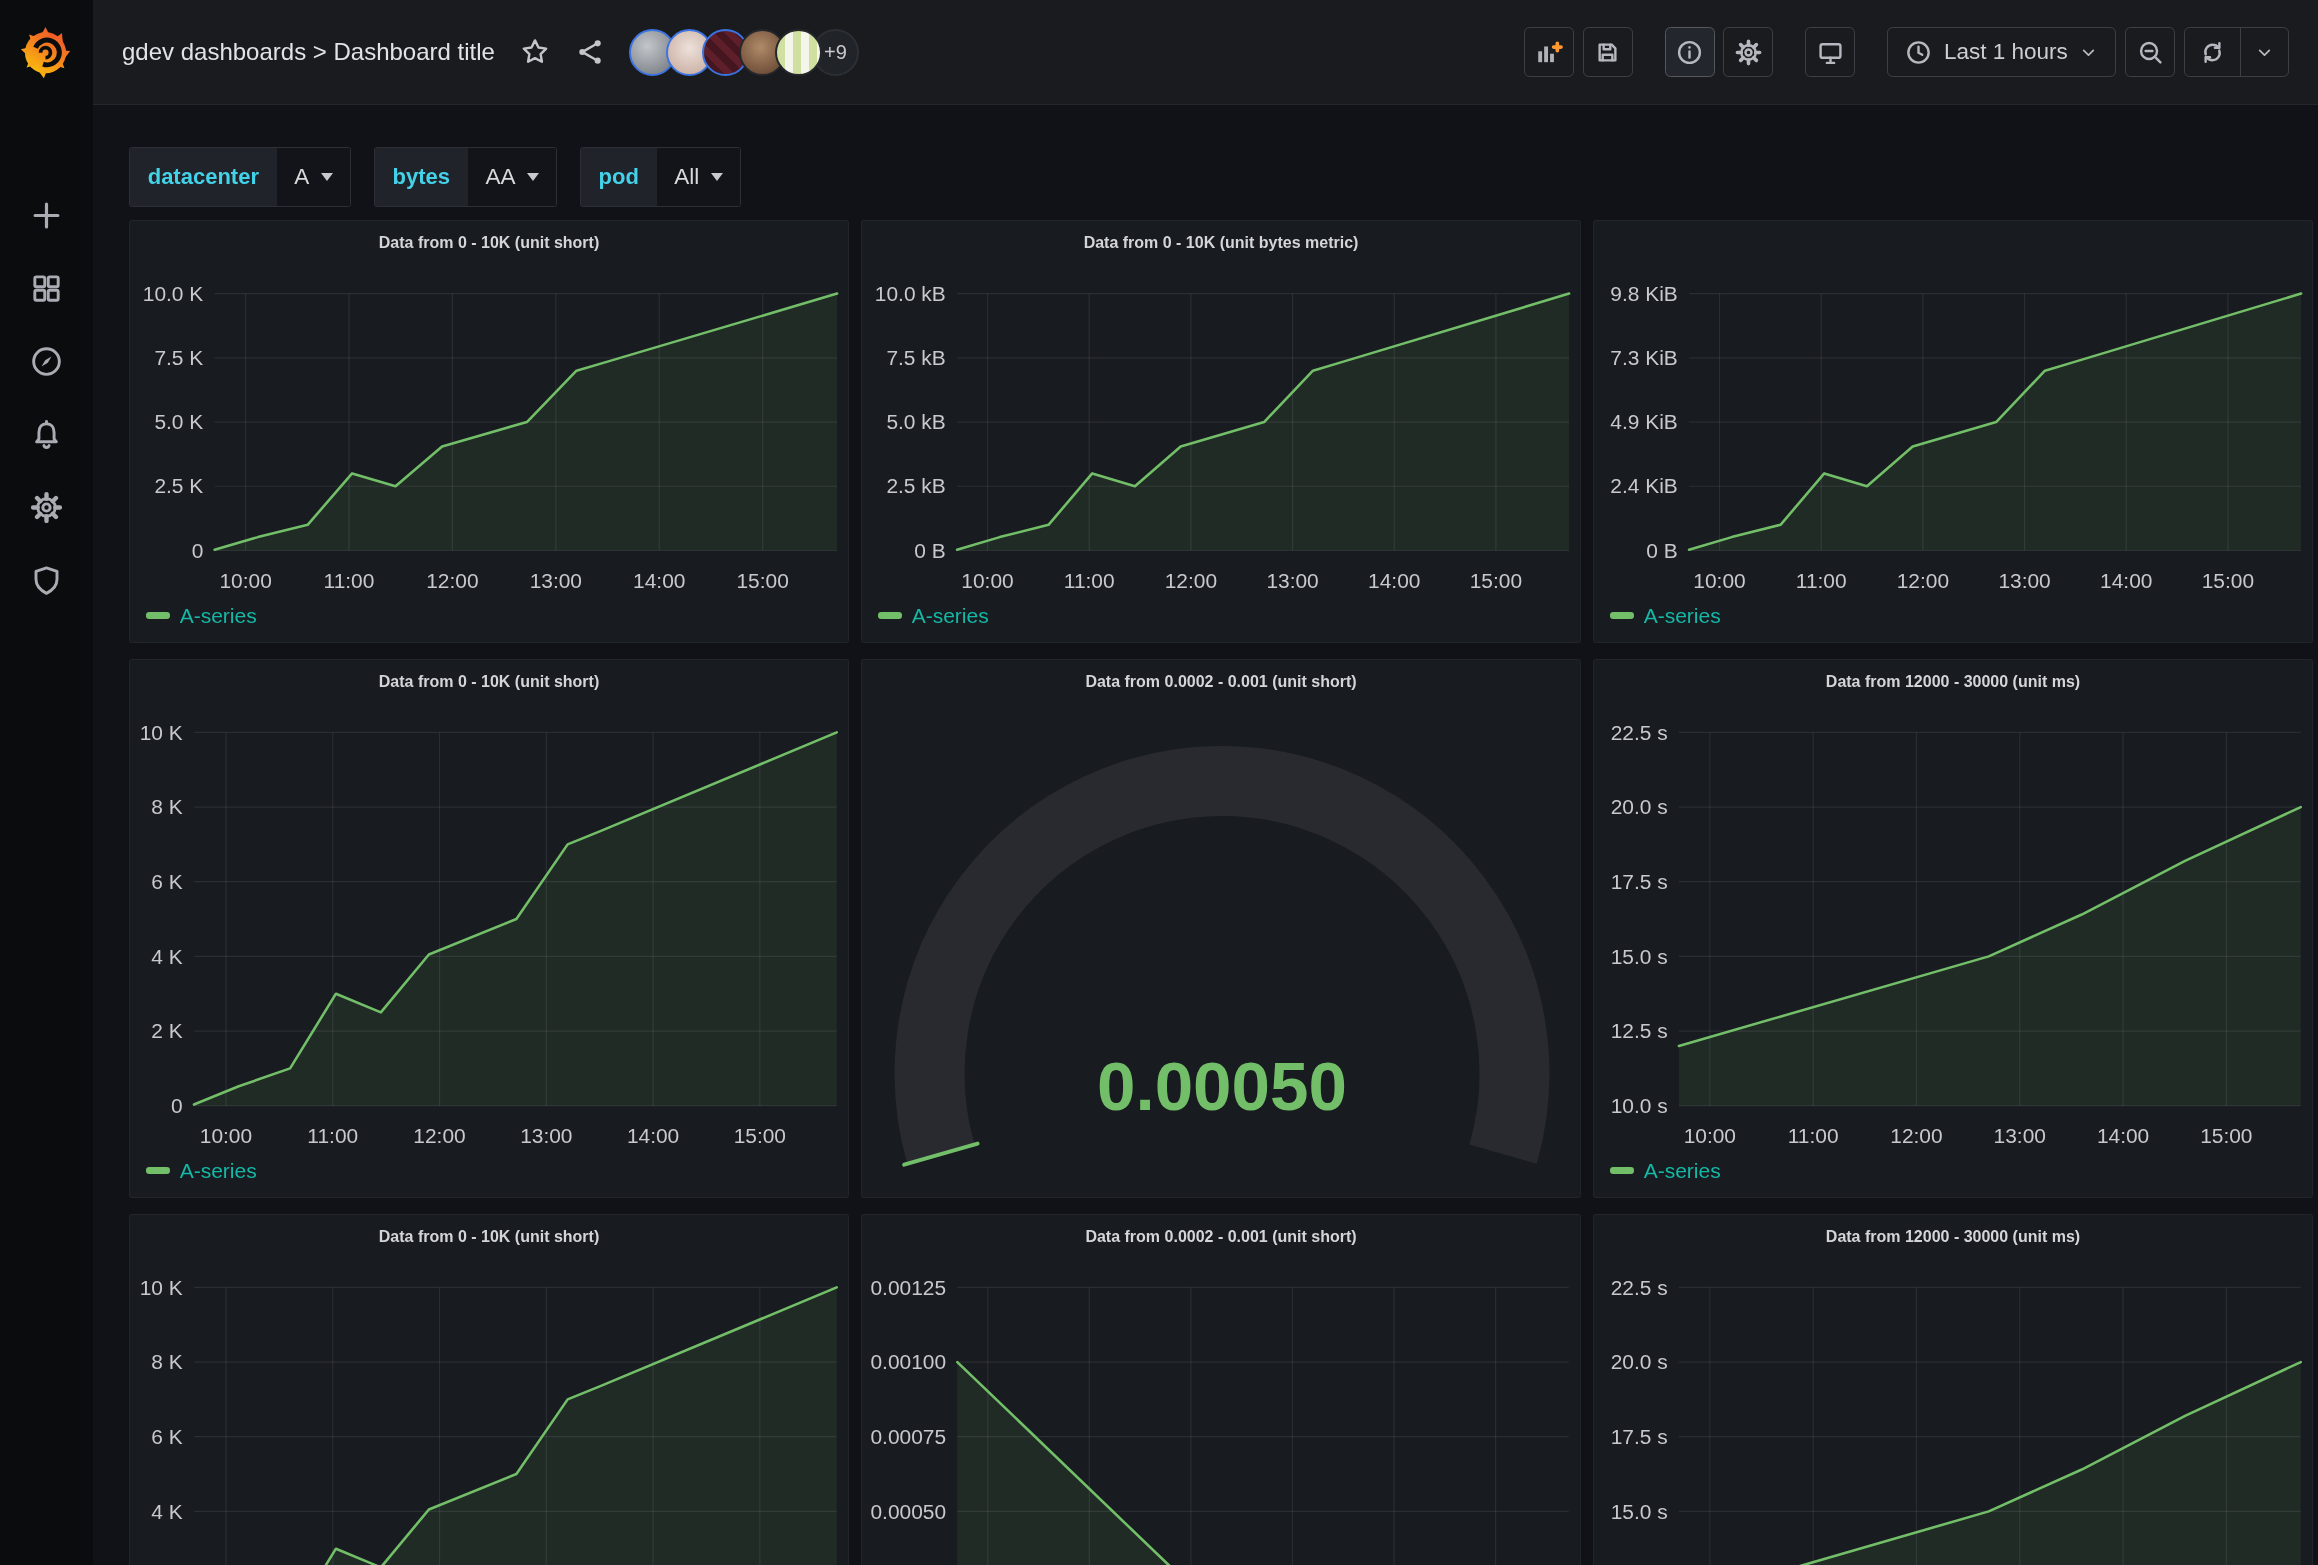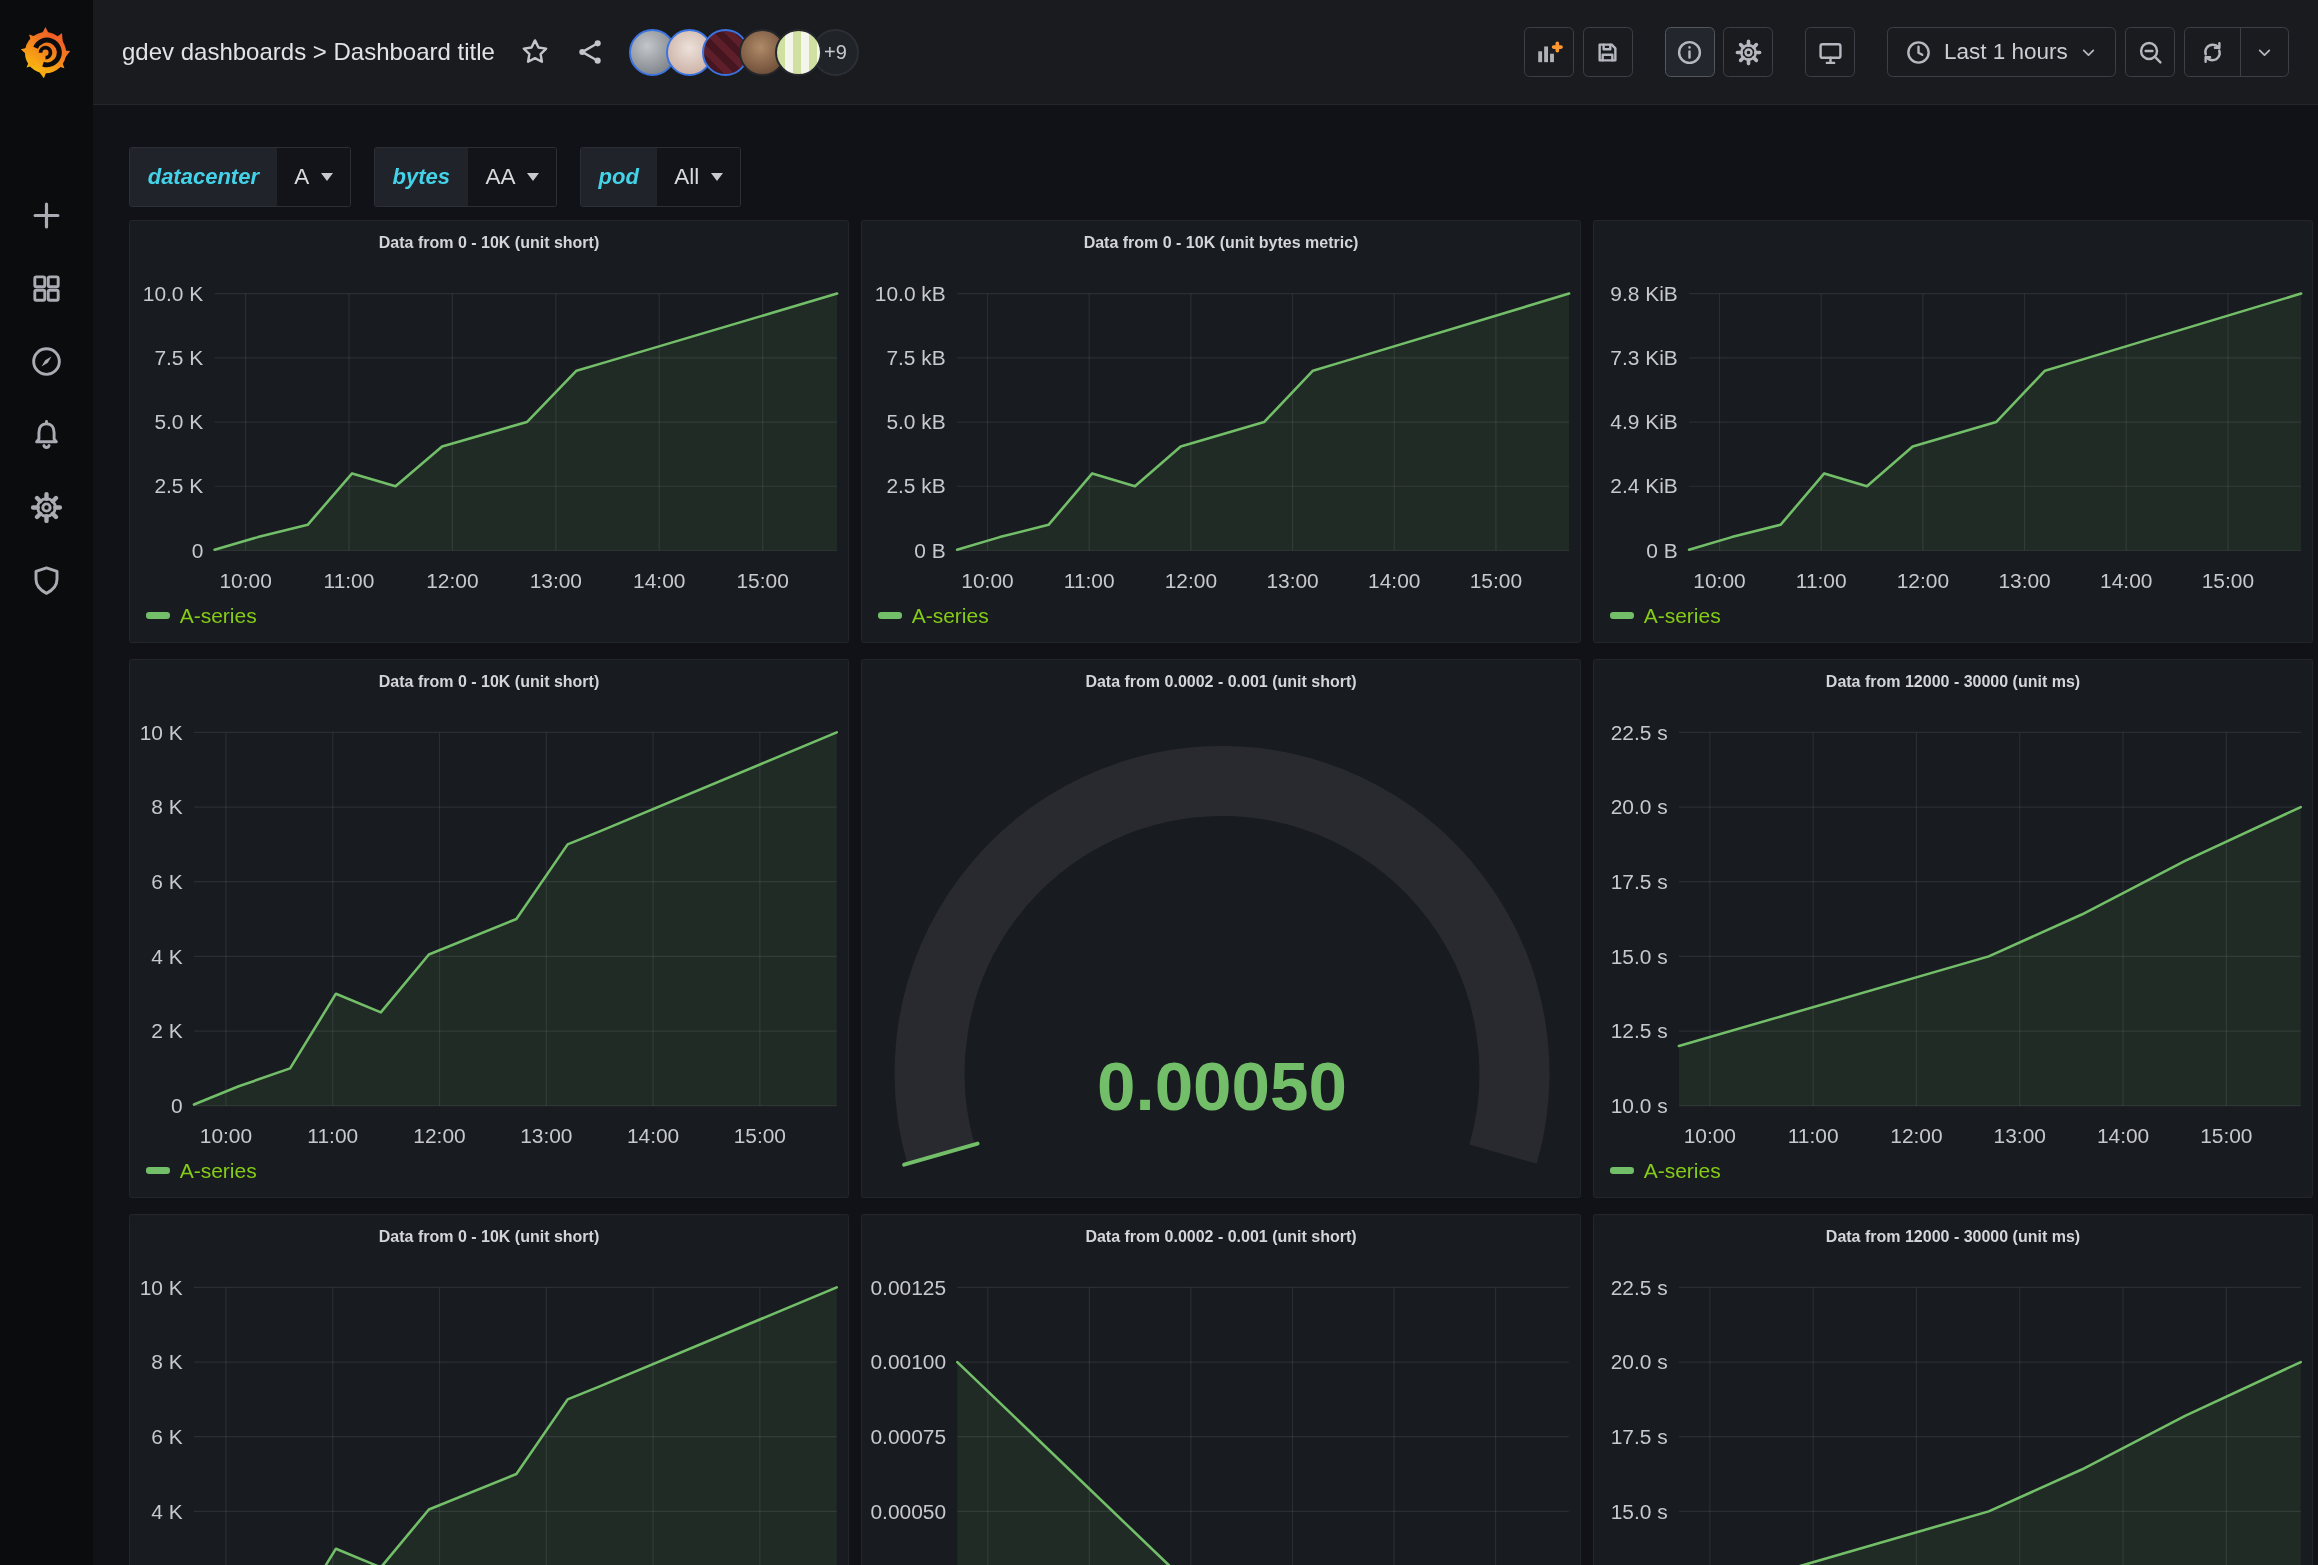--- a/index.html
+++ b/index.html
@@ -38,35 +38,35 @@
   .time-btn { padding:0 16px; gap:10.5px; }
   .time-btn .time-label { font-size:22.5px; color:#cdced4; white-space:nowrap; }
   .time-btn svg.small { width:21px; height:21px; }
   .split { padding:0; }
   .split .half { height:100%; display:flex; align-items:center; justify-content:center; padding:0 13px; }
   .split .half + .half { border-left:0.8px solid #3c4046; }
 
   
   .vars { position:absolute; left:129px; top:147px; display:flex; gap:22.5px; }
   .var-pill { display:flex; height:60px; border:0.8px solid #2c2f35; border-radius:2.4px; overflow:hidden; cursor:pointer; }
-  .var-label { background:#202329; color:#43d2e8; font-weight:700; font-size:22px; display:flex; align-items:center; padding:0 17.7px;font-style:italic; }
+  .var-label { background:#202329; color:#43d2e8; font-weight:700; font-size:22px; display:flex; align-items:center; padding:0 17.7px; }
   .var-value { background:#121419; color:#d8d9da; font-size:22.5px; display:flex; align-items:center; gap:11.3px; padding:0 17.7px; }
   .caret { width:0; height:0; border-left:6.4px solid transparent; border-right:6.4px solid transparent; border-top:8px solid #c8c9ce; }
 
   
   .grid { position:absolute; left:129px; top:220px; width:2183px; display:grid;
           grid-template-columns:repeat(3,720px); grid-template-rows:423px 539px 539px; column-gap:12px; row-gap:16px; }
   .panel { position:relative; background:#181b1f; border:0.8px solid #22252a; border-radius:2.4px; overflow:hidden; }
   .panel-title { position:absolute; top:13px; left:0; right:0; text-align:center; font-size:16px; font-weight:700;
                  color:#d4d5d9; cursor:pointer; z-index:2; }
   .panel svg.chart { position:absolute; top:0; left:0; }
   .tick { font-size:26px; fill:#c8c9ce; font-family:"Liberation Sans", sans-serif; }
   .legend { position:absolute; left:16px; bottom:14.5px; display:flex; align-items:center; gap:9.7px; cursor:pointer; z-index:2; }
   .legend-swatch { width:24px; height:6.4px; border-radius:3.2px; background:#73BF69; }
-  .legend-label { font-size:21px; color:#84cc16; }
+  .legend-label { font-size:21px; color:#14b8a6; }
   .gauge-value { font-size:86px; font-weight:700; fill:#73BF69; font-family:"Liberation Sans", sans-serif; }
 </style>
 </head>
 <body>
 
 <aside class="sidebar">
   <svg class="logo" viewBox="0 0 64 68">
     <defs>
       <linearGradient id="glg" x1="0" y1="1" x2="0.6" y2="0">
         <stop offset="0" stop-color="#fbca0a"></stop>

